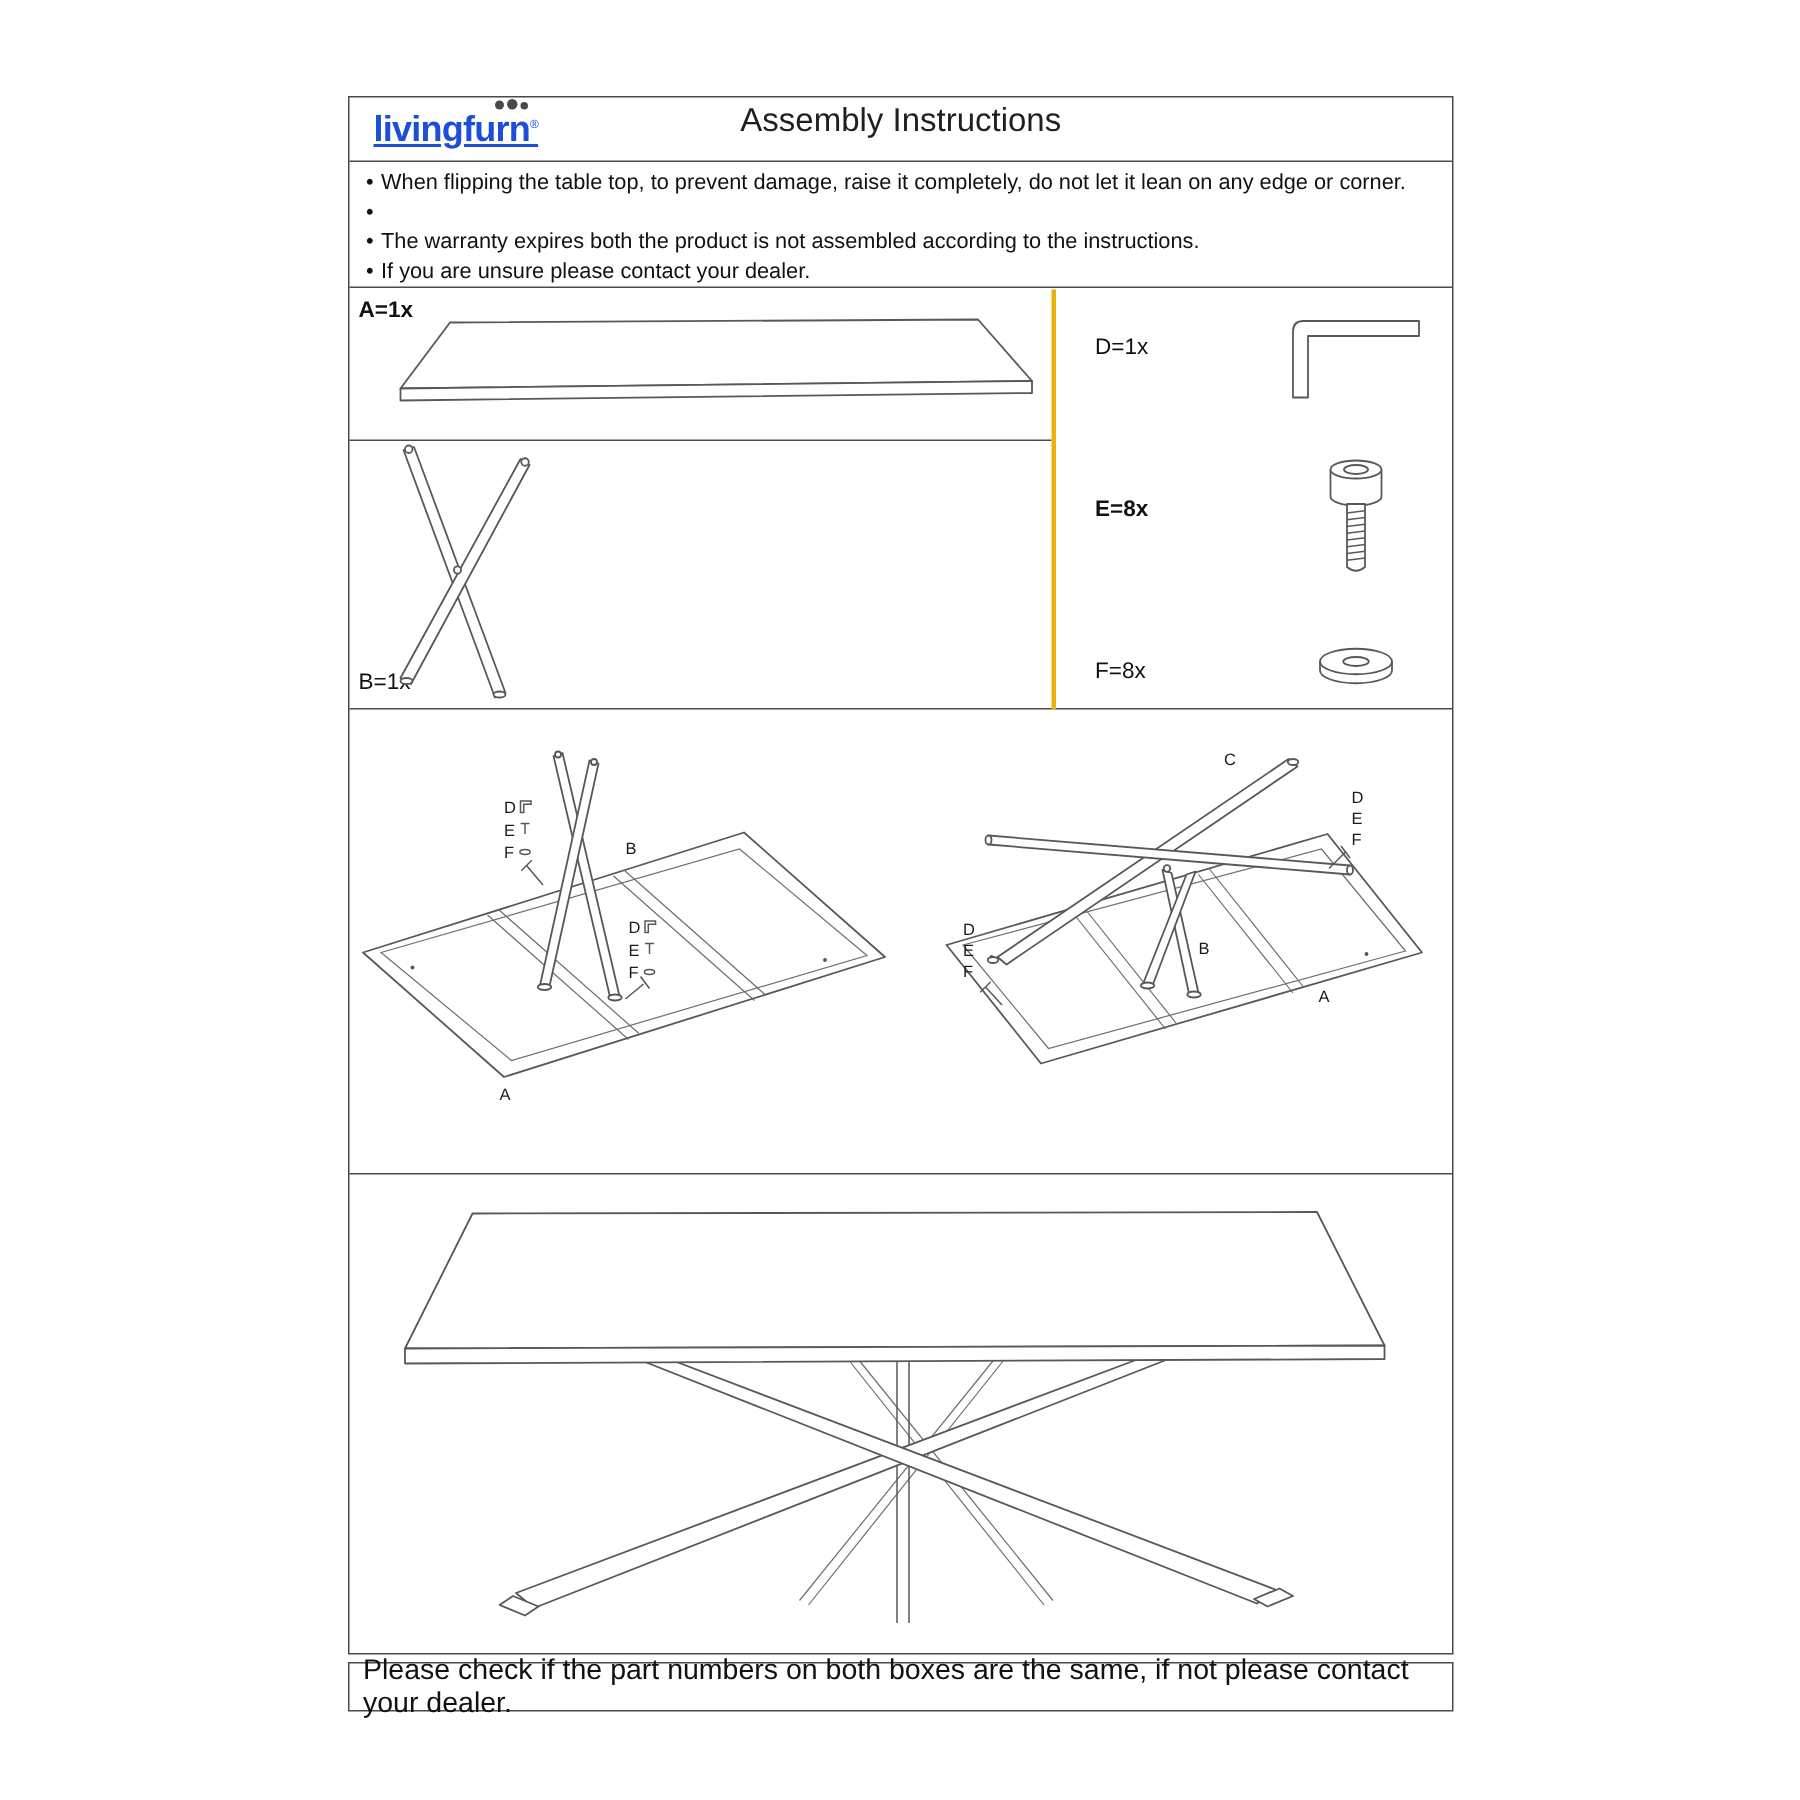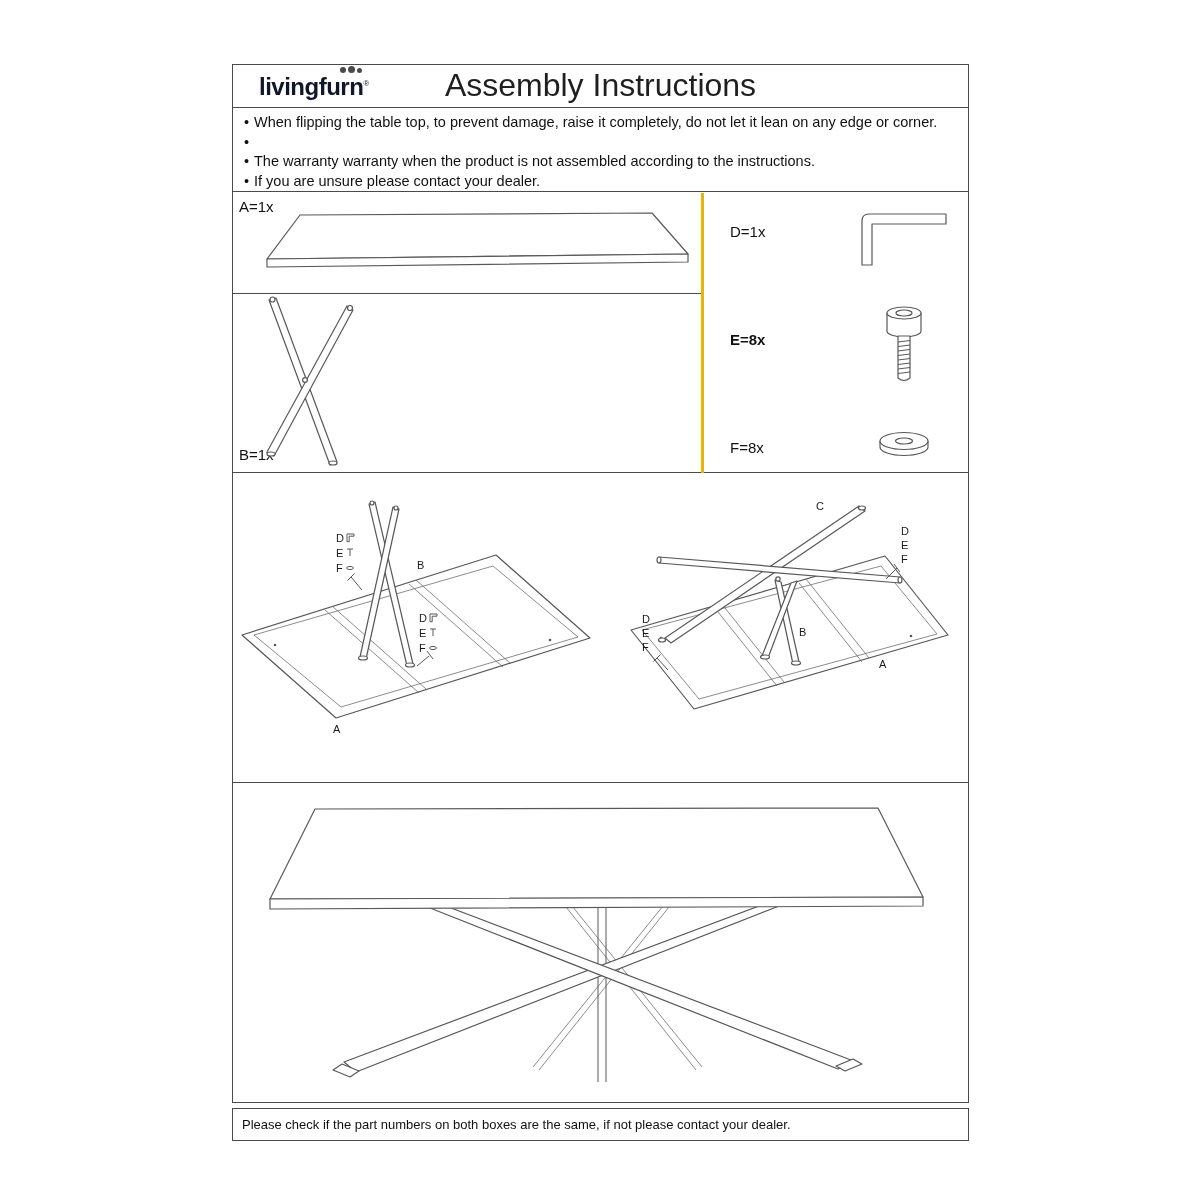--- a/index.html
+++ b/index.html
@@ -3,49 +3,49 @@
 <meta charset="utf-8">
 <style>
   html,body{margin:0;padding:0;}
   body{width:1200px;height:1200px;background:#ffffff;font-family:"Liberation Sans",sans-serif;color:#1a1a1a;}
   .page{position:relative;width:1200px;height:1200px;background:#fff;overflow:hidden;}
   .content-box{position:absolute;left:232px;top:64px;width:737px;height:1039px;border:1px solid #4a4a4a;background:#fff;box-sizing:border-box;}
   .section{position:absolute;left:0;width:735px;box-sizing:border-box;}
 
   
   .header{top:0;height:43px;border-bottom:1px solid #4a4a4a;}
-  .logo{position:absolute;left:26px;top:8px;font-size:24px;font-weight:bold;color:#0f172a;letter-spacing:-0.5px;}
+  .logo{position:absolute;left:16px;top:8px;font-size:24px;font-weight:bold;color:#1d4ed8;letter-spacing:-0.5px;text-decoration:underline;}
   .logo sup{font-size:8px;font-weight:normal;}
   .logo-dots{position:absolute;left:81px;top:-7px;display:flex;align-items:flex-end;gap:2px;}
   .logo-dots i{display:block;background:#4a4a4a;border-radius:50%;}
   .dot-a{width:6px;height:6px;}
   .dot-b{width:7px;height:7px;}
   .dot-c{width:5px;height:5px;}
-  .title{position:absolute;left:0;top:2px;width:100%;text-align:center;font-size:32px;color:#1f1f1f;}
+  .title{position:absolute;left:0;top:2px;width:100%;text-align:center;font-size:22px;color:#1f1f1f;}
 
   
   .warnings{top:44px;height:83px;border-bottom:1px solid #4a4a4a;padding:4px 8px 0 6px;}
   .warnings ul{list-style:none;margin:0;padding:0;}
   .warnings li{font-size:14.5px;line-height:19.5px;display:flex;color:#111;}
   .warnings li .bullet{flex:0 0 15px;text-align:center;}
 
   
   .parts{top:128px;height:280px;border-bottom:1px solid #4a4a4a;}
-  .panel-a{position:absolute;left:0;top:0;width:468px;height:100px;border-bottom:1px solid #4a4a4a;}
+  .panel-a{position:absolute;left:0;top:0;width:468px;height:100px;border-bottom:1px solid #4a4a4a;font-weight:bold;}
   .panel-b{position:absolute;left:0;top:101px;width:172px;height:179px;}
   .panel-c{position:absolute;left:172px;top:101px;width:296px;height:179px;border-left:1px solid #4a4a4a;box-sizing:border-box;}
   .panel-right{position:absolute;left:468px;top:0;width:267px;height:280px;border-left:3px solid #eab308;box-sizing:border-box;}
   .part-label{position:absolute;font-size:15px;color:#111;}
 
   
   .assembly{top:409px;height:309px;border-bottom:1px solid #4a4a4a;}
   .final{top:719px;height:320px;}
 
   .footer-box{position:absolute;left:232px;top:1108px;width:737px;height:33px;border:1px solid #4a4a4a;box-sizing:border-box;display:flex;align-items:center;padding-left:9px;background:#fff;}
-  .footer-text{font-size:13px;color:#111;}
+  .footer-text{font-size:19px;color:#111;}
 
   
   svg{position:absolute;overflow:visible;}
   .draw{stroke:#58585a;stroke-width:1.2;fill:#ffffff;stroke-linejoin:round;}
   .line{stroke:#58585a;stroke-width:1;fill:none;}
   .thin{stroke:#6e6e70;stroke-width:0.8;fill:none;}
   .fillgrey{fill:#58585a;stroke:none;}
   .lbl{font-family:"Liberation Sans",sans-serif;font-size:11px;fill:#1a1a1a;stroke:none;}
 </style>
 </head>
@@ -70,21 +70,21 @@
       <ul>
         <li>
             <span class="bullet">•</span>
             <span>When flipping the table top, to prevent damage, raise it completely, do not let it lean on any edge or corner.</span>
           </li>
         <li>
             <span class="bullet">•</span>
           </li>
         <li>
             <span class="bullet">•</span>
-            <span>The warranty warranty when the product is not assembled according to the instructions.</span>
+            <span>The warranty expires both the product is not assembled according to the instructions.</span>
           </li>
         <li>
             <span class="bullet">•</span>
             <span>If you are unsure please contact your dealer.</span>
           </li>
       </ul>
     </div>
 
     <div class="section parts">
 

